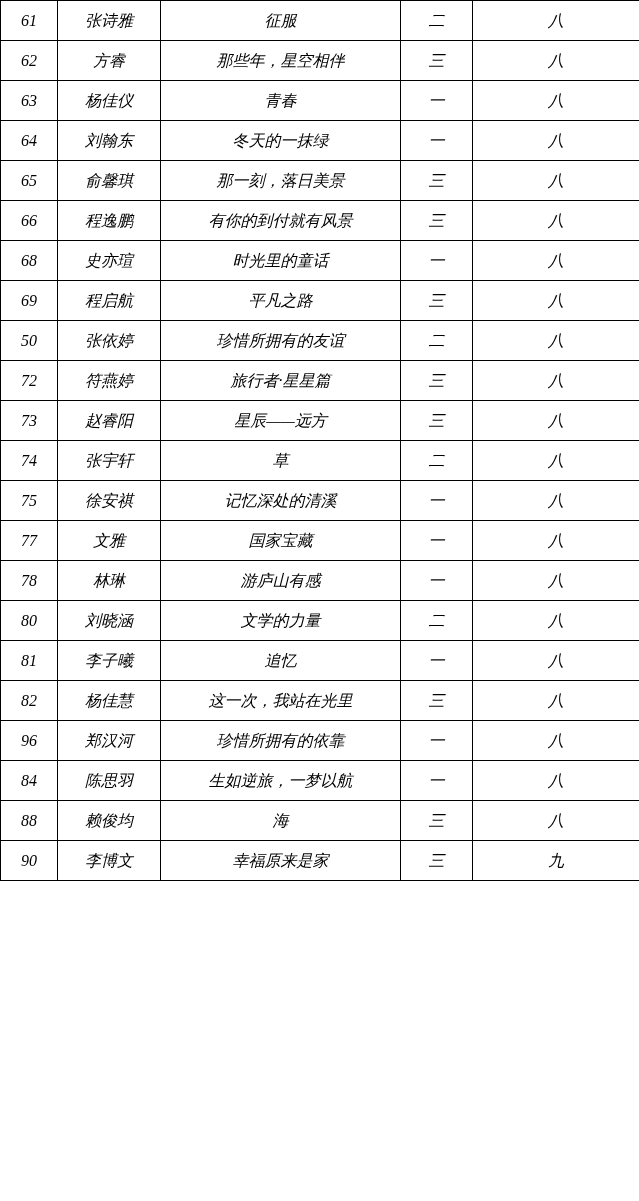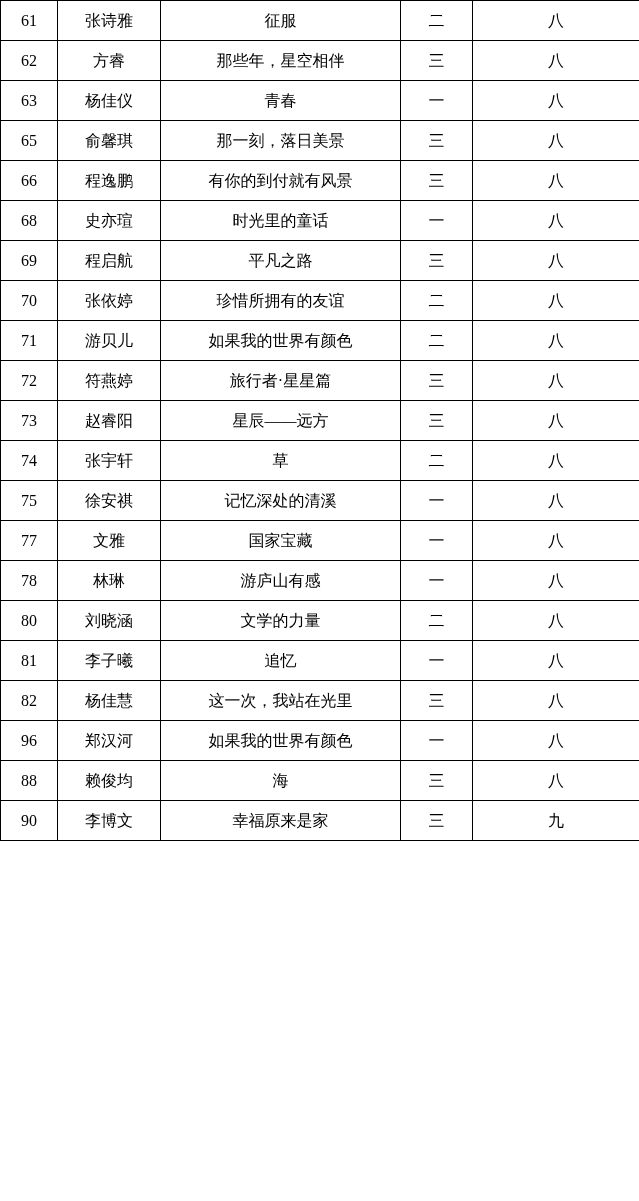--- a/index.html
+++ b/index.html
@@ -9,20 +9,21 @@
   }
   body {
     width: 639px;
     font-family: "Liberation Serif", "DejaVu Serif", serif;
     color: #000000;
   }
   table.roster {
     border-collapse: collapse;
     table-layout: fixed;
     width: 639px;
+    font-style: italic;
   }
   table.roster td {
     border: 1px solid #000000;
     text-align: center;
     vertical-align: middle;
     font-size: 16px;
     line-height: 1;
     padding: 0 2px;
     height: 39px;
     overflow: hidden;
@@ -62,20 +63,27 @@
         <td>八</td>
       </tr>
       <tr>
         <td class="cell-no">63</td>
         <td>杨佳仪</td>
         <td>青春</td>
         <td>一</td>
         <td>八</td>
       </tr>
       <tr>
+        <td class="cell-no">64</td>
+        <td>刘翰东</td>
+        <td>冬天的一抹绿</td>
+        <td>一</td>
+        <td>八</td>
+      </tr>
+      <tr>
         <td class="cell-no">65</td>
         <td>俞馨琪</td>
         <td>那一刻，落日美景</td>
         <td>三</td>
         <td>八</td>
       </tr>
       <tr>
         <td class="cell-no">66</td>
         <td>程逸鹏</td>
         <td>有你的到付就有风景</td>
@@ -90,30 +98,23 @@
         <td>八</td>
       </tr>
       <tr>
         <td class="cell-no">69</td>
         <td>程启航</td>
         <td>平凡之路</td>
         <td>三</td>
         <td>八</td>
       </tr>
       <tr>
-        <td class="cell-no">70</td>
+        <td class="cell-no">50</td>
         <td>张依婷</td>
         <td>珍惜所拥有的友谊</td>
-        <td>二</td>
-        <td>八</td>
-      </tr>
-      <tr>
-        <td class="cell-no">71</td>
-        <td>游贝儿</td>
-        <td>如果我的世界有颜色</td>
         <td>二</td>
         <td>八</td>
       </tr>
       <tr>
         <td class="cell-no">72</td>
         <td>符燕婷</td>
         <td>旅行者·星星篇</td>
         <td>三</td>
         <td>八</td>
       </tr>
@@ -169,21 +170,28 @@
       <tr>
         <td class="cell-no">82</td>
         <td>杨佳慧</td>
         <td>这一次，我站在光里</td>
         <td>三</td>
         <td>八</td>
       </tr>
       <tr>
         <td class="cell-no">96</td>
         <td>郑汉河</td>
-        <td>如果我的世界有颜色</td>
+        <td>珍惜所拥有的依靠</td>
+        <td>一</td>
+        <td>八</td>
+      </tr>
+      <tr>
+        <td class="cell-no">84</td>
+        <td>陈思羽</td>
+        <td>生如逆旅，一梦以航</td>
         <td>一</td>
         <td>八</td>
       </tr>
       <tr>
         <td class="cell-no">88</td>
         <td>赖俊均</td>
         <td>海</td>
         <td>三</td>
         <td>八</td>
       </tr>

